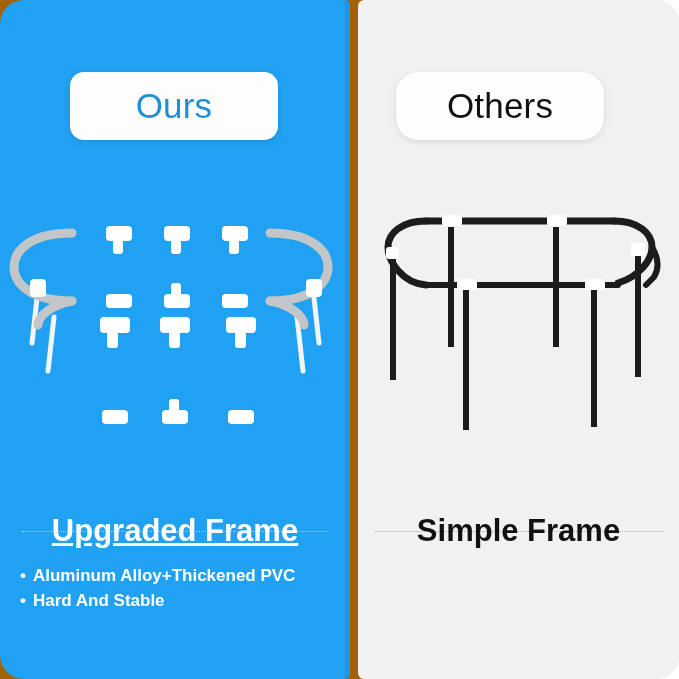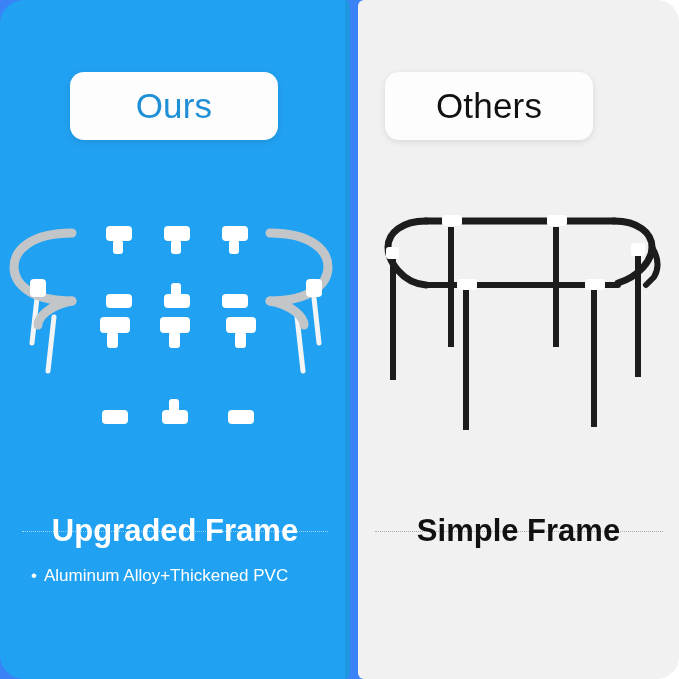--- a/index.html
+++ b/index.html
@@ -10,21 +10,21 @@
   body {
     width: 679px;
     height: 679px;
     font-family: "Liberation Sans", sans-serif;
     overflow: hidden;
   }
   .stage {
     position: relative;
     width: 649px;
     height: 679px;
-    background: #3b82f6;
+    background: #a16207;
   }
 
   
   .panel {
     position: absolute;
     top: 0;
     height: 679px;
     box-sizing: border-box;
   }
   .panel-left {
@@ -58,22 +58,23 @@
     display: flex;
     align-items: center;
     justify-content: center;
     box-shadow: 0 2px 7px rgba(0,0,0,0.10);
   }
   .badge-ours {
     left: 70px;
     width: 208px;
   }
   .badge-others {
-    left: 385px;
+    left: 396px;
     width: 208px;
+    border-radius: 22px;
   }
   .badge-label {
     font-size: 35px;
     letter-spacing: 0.2px;
   }
   .badge-ours .badge-label  { color: #1f8fd6; }
   .badge-others .badge-label { color: #111111; }
 
   
   .illus {
@@ -86,20 +87,21 @@
 
   
   .heading {
     position: absolute;
     font-size: 31px;
     text-align: center;
   }
   .heading-left {
     left: 0; top: 487px; width: 350px;
     color: #ffffff;
+    text-decoration: underline;
   }
   .heading-right {
     left: 358px; top: 487px; width: 321px;
     color: #111111;
   }
 
   .rule {
     position: absolute;
     height: 0;
     border-top: 1px dotted rgba(255,255,255,0.55);
@@ -114,21 +116,21 @@
     list-style: none;
     margin: 0;
     padding: 0;
   }
   .bullets li {
     font-size: 17px;
     line-height: 25px;
     white-space: nowrap;
   }
   .bullets li .dot { margin-right: 7px; }
-  .bullets-left  { left: 31px;  color: #ffffff; }
+  .bullets-left  { left: 20px;  color: #ffffff; font-weight: bold; }
   .bullets-right { left: 404px; color: #1a1a1a; }
   .bullets-right li { font-size: 17px; }
 </style>
 </head>
 <body>
 
 <div class="stage">
 
   <div class="panel panel-left"></div>
 
@@ -223,20 +225,23 @@
     </svg>
   </div>
 
   <h2 class="heading heading-left">Upgraded Frame</h2>
   <div class="rule rule-left"></div>
 
   <ul class="bullets bullets-left">
     <li>
       <span class="dot">•</span><span>Aluminum Alloy+Thickened PVC</span>
     </li>
+    <li>
+      <span class="dot">•</span><span>Hard And Stable</span>
+    </li>
   </ul>
 
   <div class="panel panel-right"></div>
 
   <div class="badge badge-others">
     <span class="badge-label">Others</span>
   </div>
 
   <div class="illus illus-right">
     <svg viewBox="0 0 305 225" xmlns="http://www.w3.org/2000/svg">

